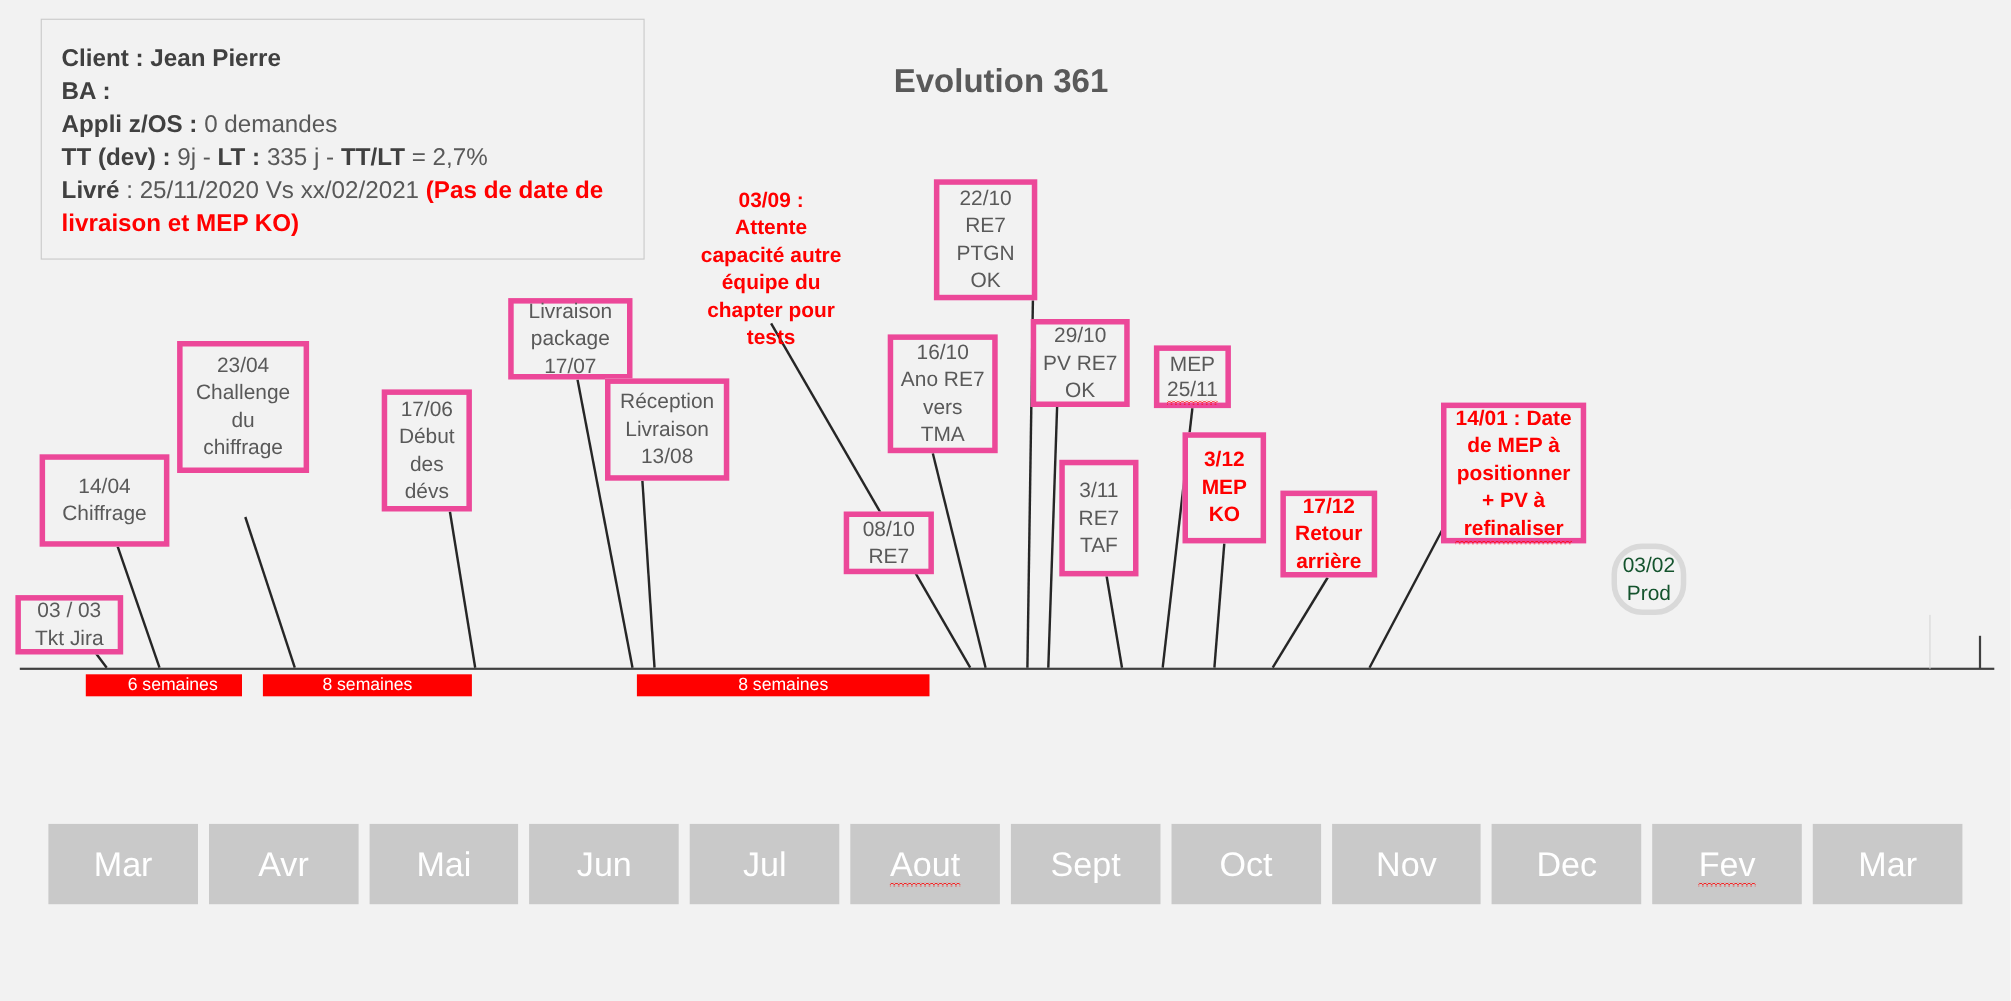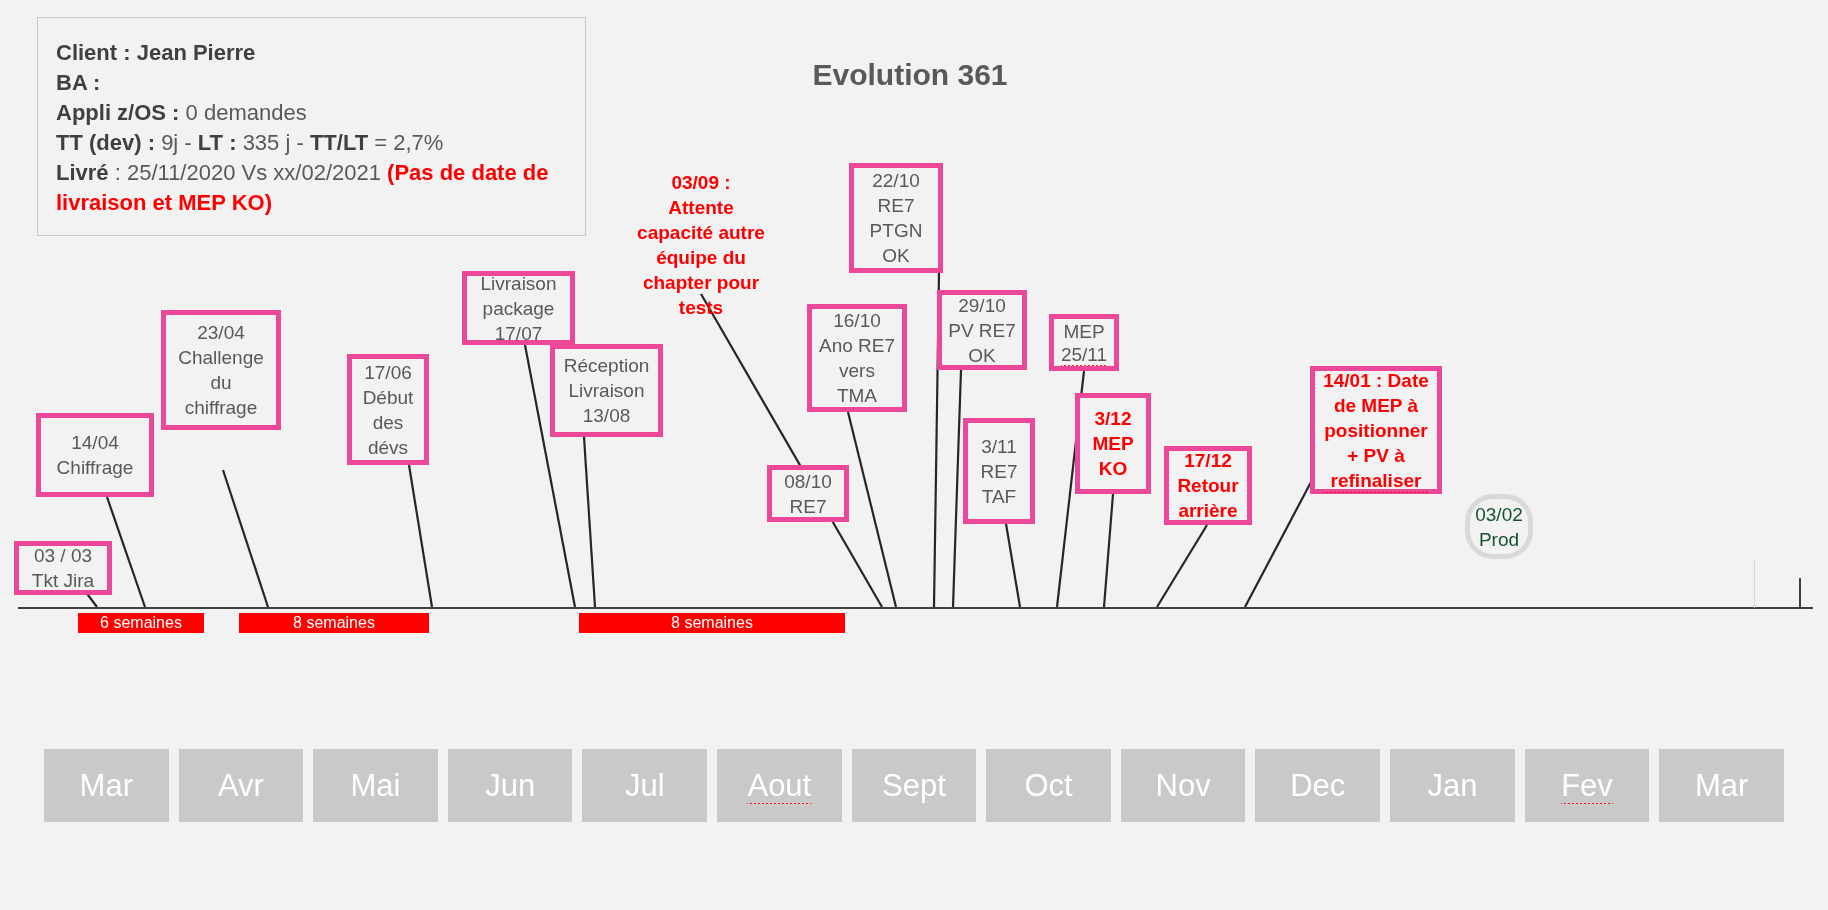--- a/index.html
+++ b/index.html
@@ -333,21 +333,21 @@
 positionner
 + PV à
 refinaliser</span>
   </div>
 
   <div class="event-box ghost" style="left:1464px; top:494px; width:68px; height:65px; left:1465px;">
     <span class="txt">03/02
 Prod</span>
   </div>
 
-  <div class="duration-bar" style="left:78px; top:613px; width:126px;">
+  <div class="duration-bar" style="left:78px; top:613px; width:126px;padding-left:16px;">
     <span>6 semaines</span>
   </div>
   <div class="duration-bar" style="left:239px; top:613px; width:190px;">
     <span>8 semaines</span>
   </div>
   <div class="duration-bar" style="left:579px; top:613px; width:266px;">
     <span>8 semaines</span>
   </div>
 
   <div id="months">
@@ -375,23 +375,20 @@
     <div class="month-cell">
         <span class="mlabel">Oct</span>
       </div>
     <div class="month-cell">
         <span class="mlabel">Nov</span>
       </div>
     <div class="month-cell">
         <span class="mlabel">Dec</span>
       </div>
     <div class="month-cell">
-        <span class="mlabel">Jan</span>
-      </div>
-    <div class="month-cell">
         <span class="mlabel sq">Fev</span>
       </div>
     <div class="month-cell">
         <span class="mlabel">Mar</span>
       </div>
   </div>
 
 </div>
 
 </body></html>

